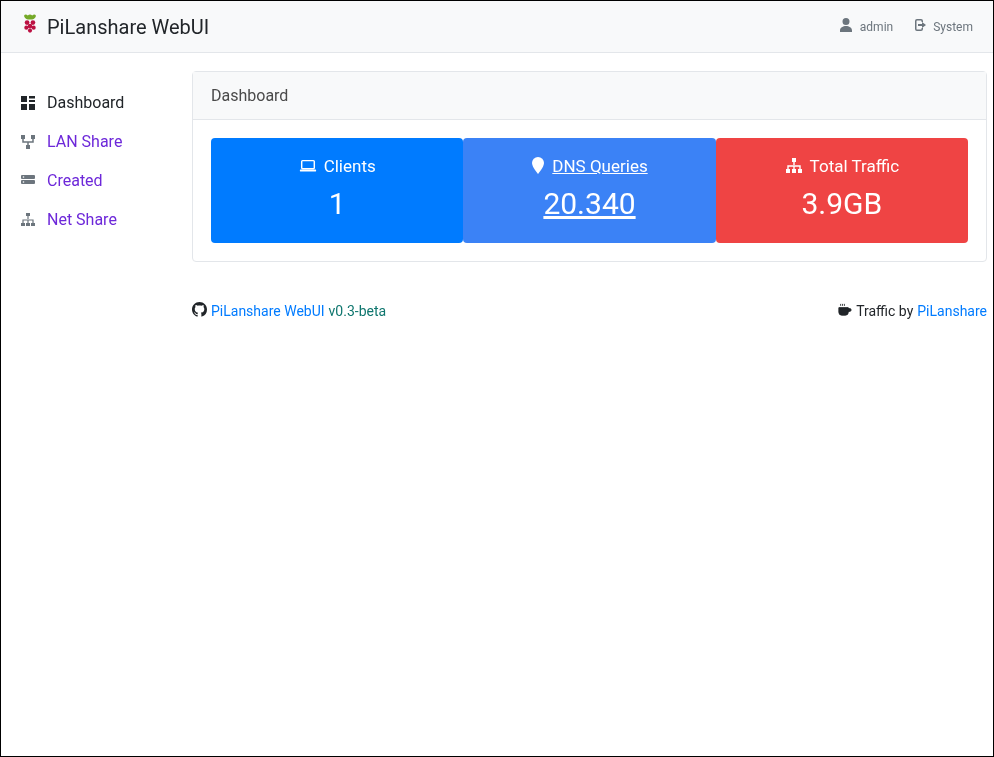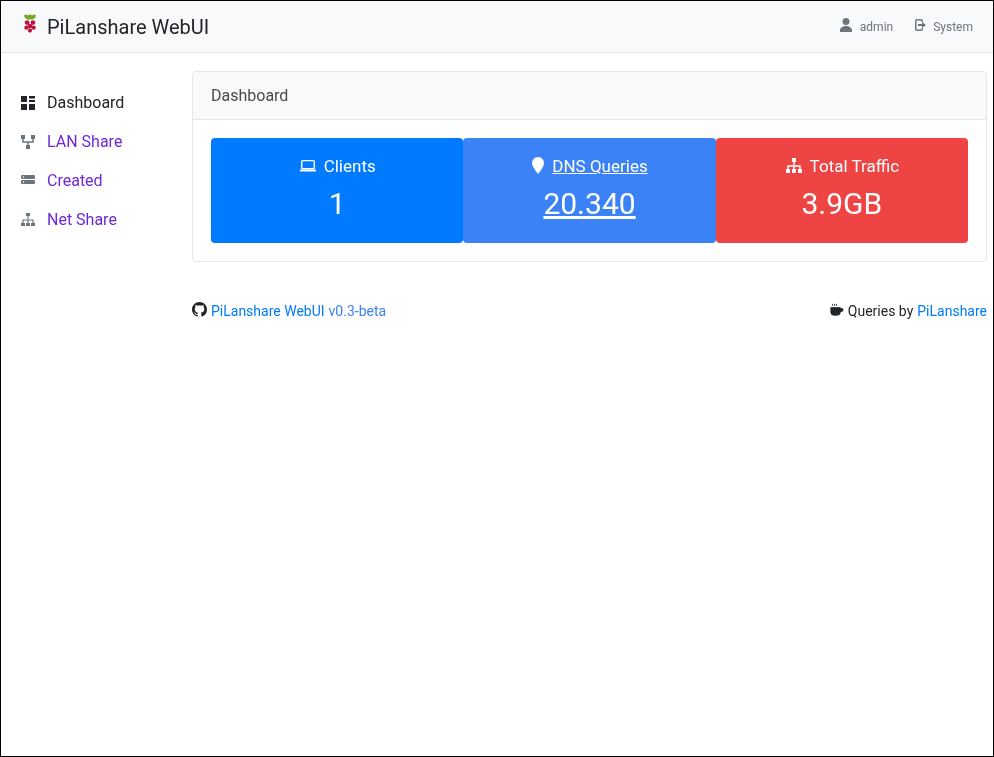--- a/index.html
+++ b/index.html
@@ -139,21 +139,21 @@
     }
     .footer a {
       color: #007bff;
       text-decoration: none;
     }
     .footer-left, .footer-right {
       display: flex;
       align-items: center;
       gap: 4px;
     }
-    .muted { color: #3b82f6; }
+    .muted { color: #0f766e; }
   </style>
 </head>
 <body>
 
 <div class="navbar">
   <div class="navbar-brand">
     <span class="icon">
       <svg viewBox="0 0 24 30" width="18" height="22">
         <path fill="#75A928" d="M6 2c1 0 2 .5 3 1.5C10 2.5 11 2 12 2s2 .5 3 1.5C16 2.5 17 2 18 2c1.5 0 2 1 2 2 0 2-2 4-5 5H9C6 8 4 6 4 4c0-1 .5-2 2-2z"></path>
         <circle cx="8" cy="13" r="3.2" fill="#BC1142"></circle>
@@ -297,19 +297,19 @@
         </span>
         <a>PiLanshare WebUI</a>
         <span class="muted">v0.3-beta</span>
       </div>
       <div class="footer-right">
         <span class="icon">
           <svg width="15" height="15" viewBox="0 0 16 16" fill="#212529">
               <path d="M2 6h10v5a3 3 0 0 1-3 3H5a3 3 0 0 1-3-3V6zm10 1h1.5a1.5 1.5 0 0 1 0 3H12V7zM4 2c0 1-.5 1 0 2M6 2c0 1-.5 1 0 2M8 2c0 1-.5 1 0 2" stroke="#212529" stroke-width="1" fill="#212529"></path>
             </svg>
         </span>
-        <span>Queries by </span>
+        <span>Traffic by </span>
         <a>PiLanshare</a>
       </div>
     </div>
   </div>
 
 </div>
 
 </body></html>

